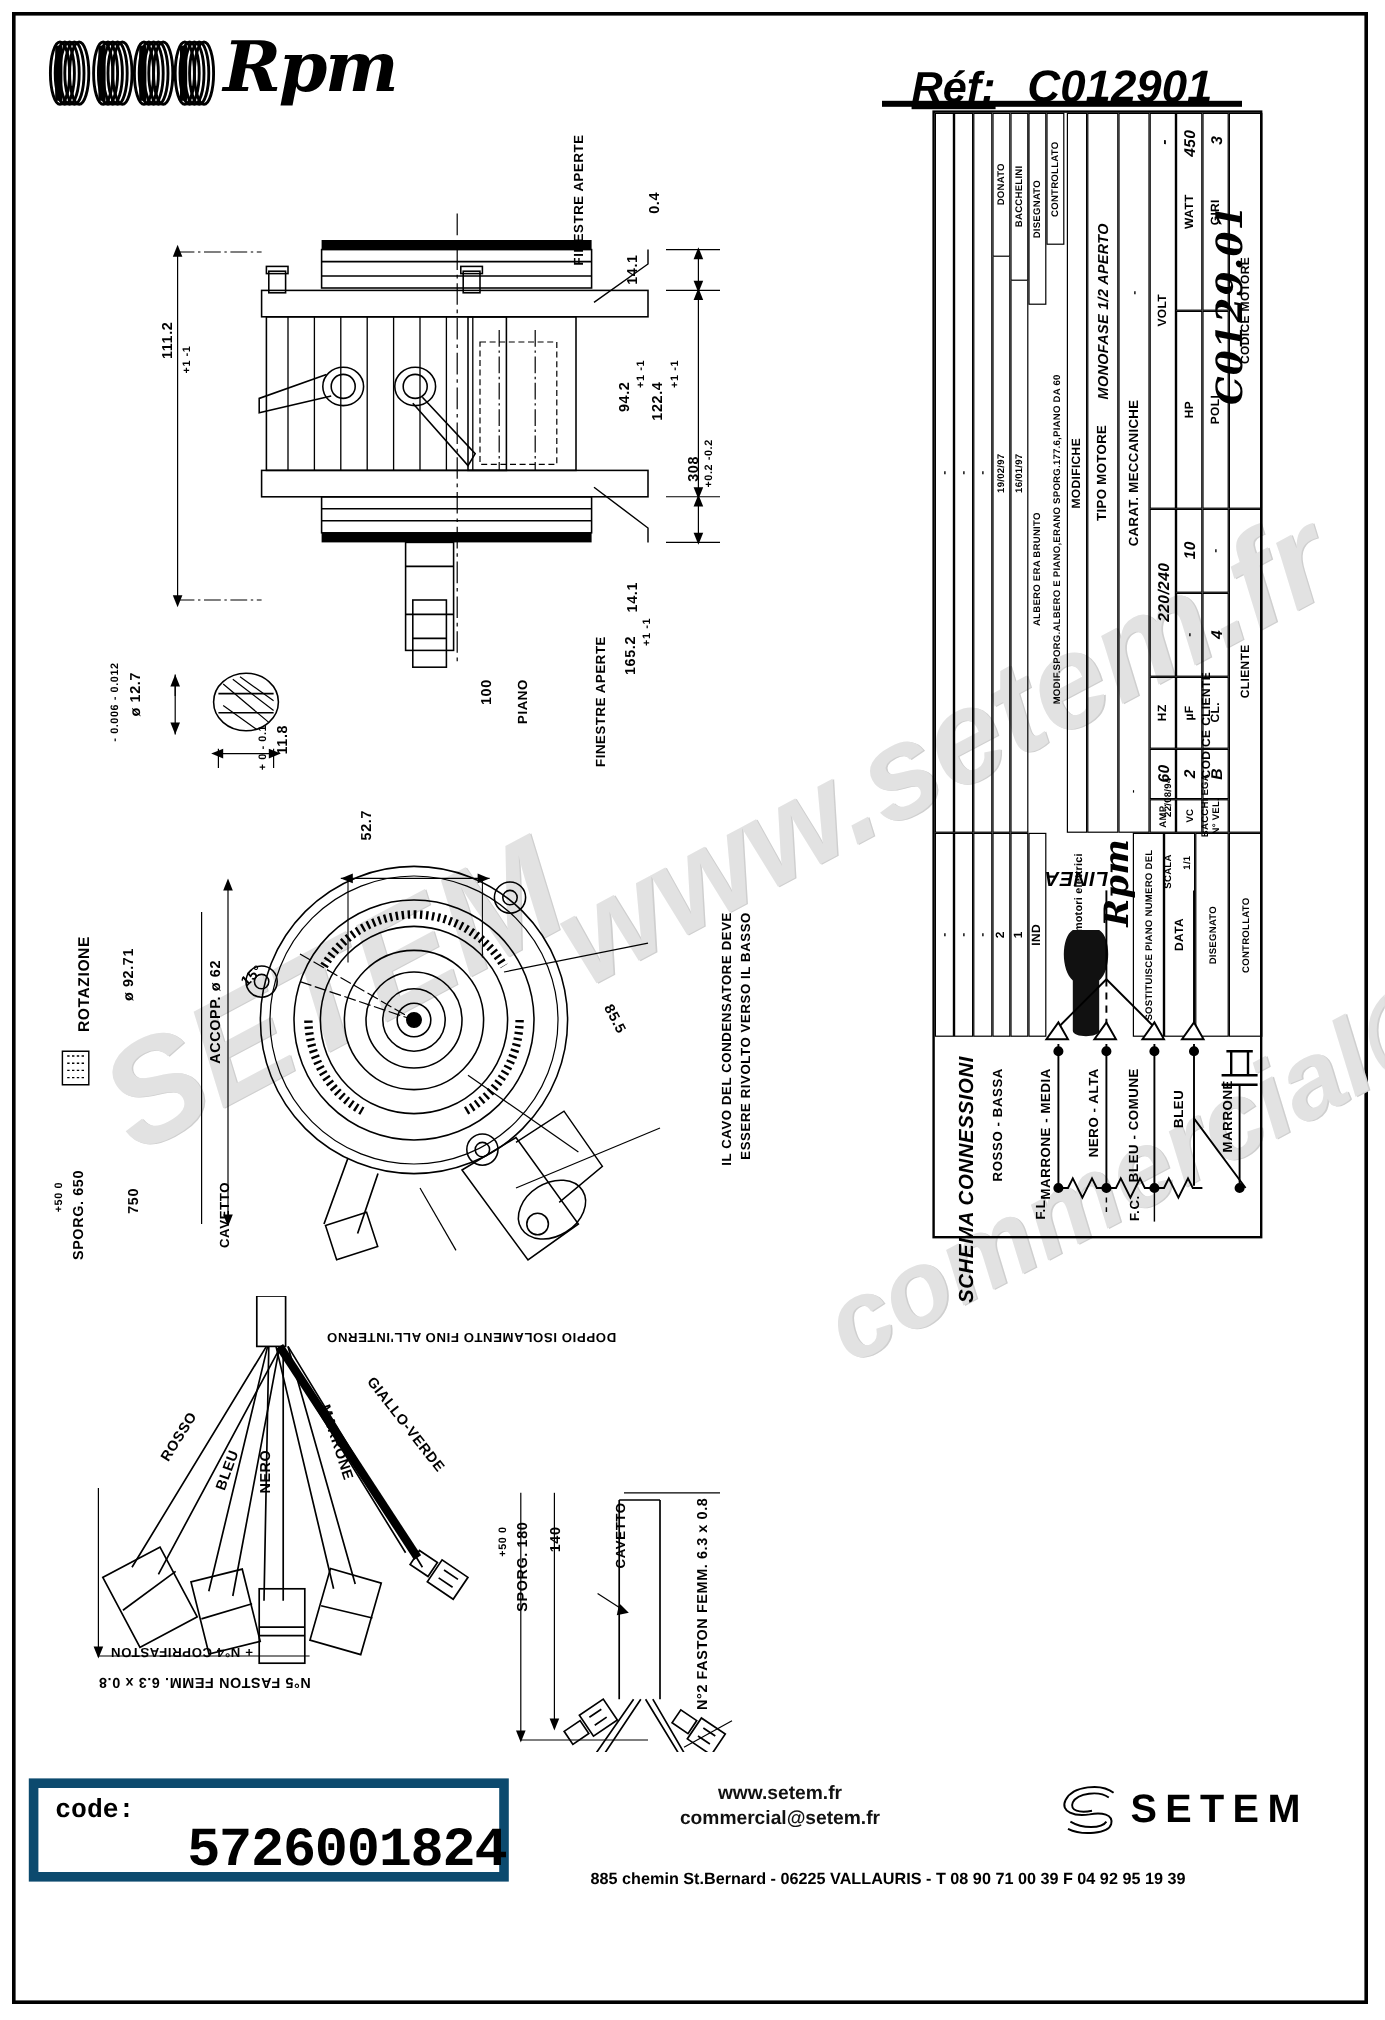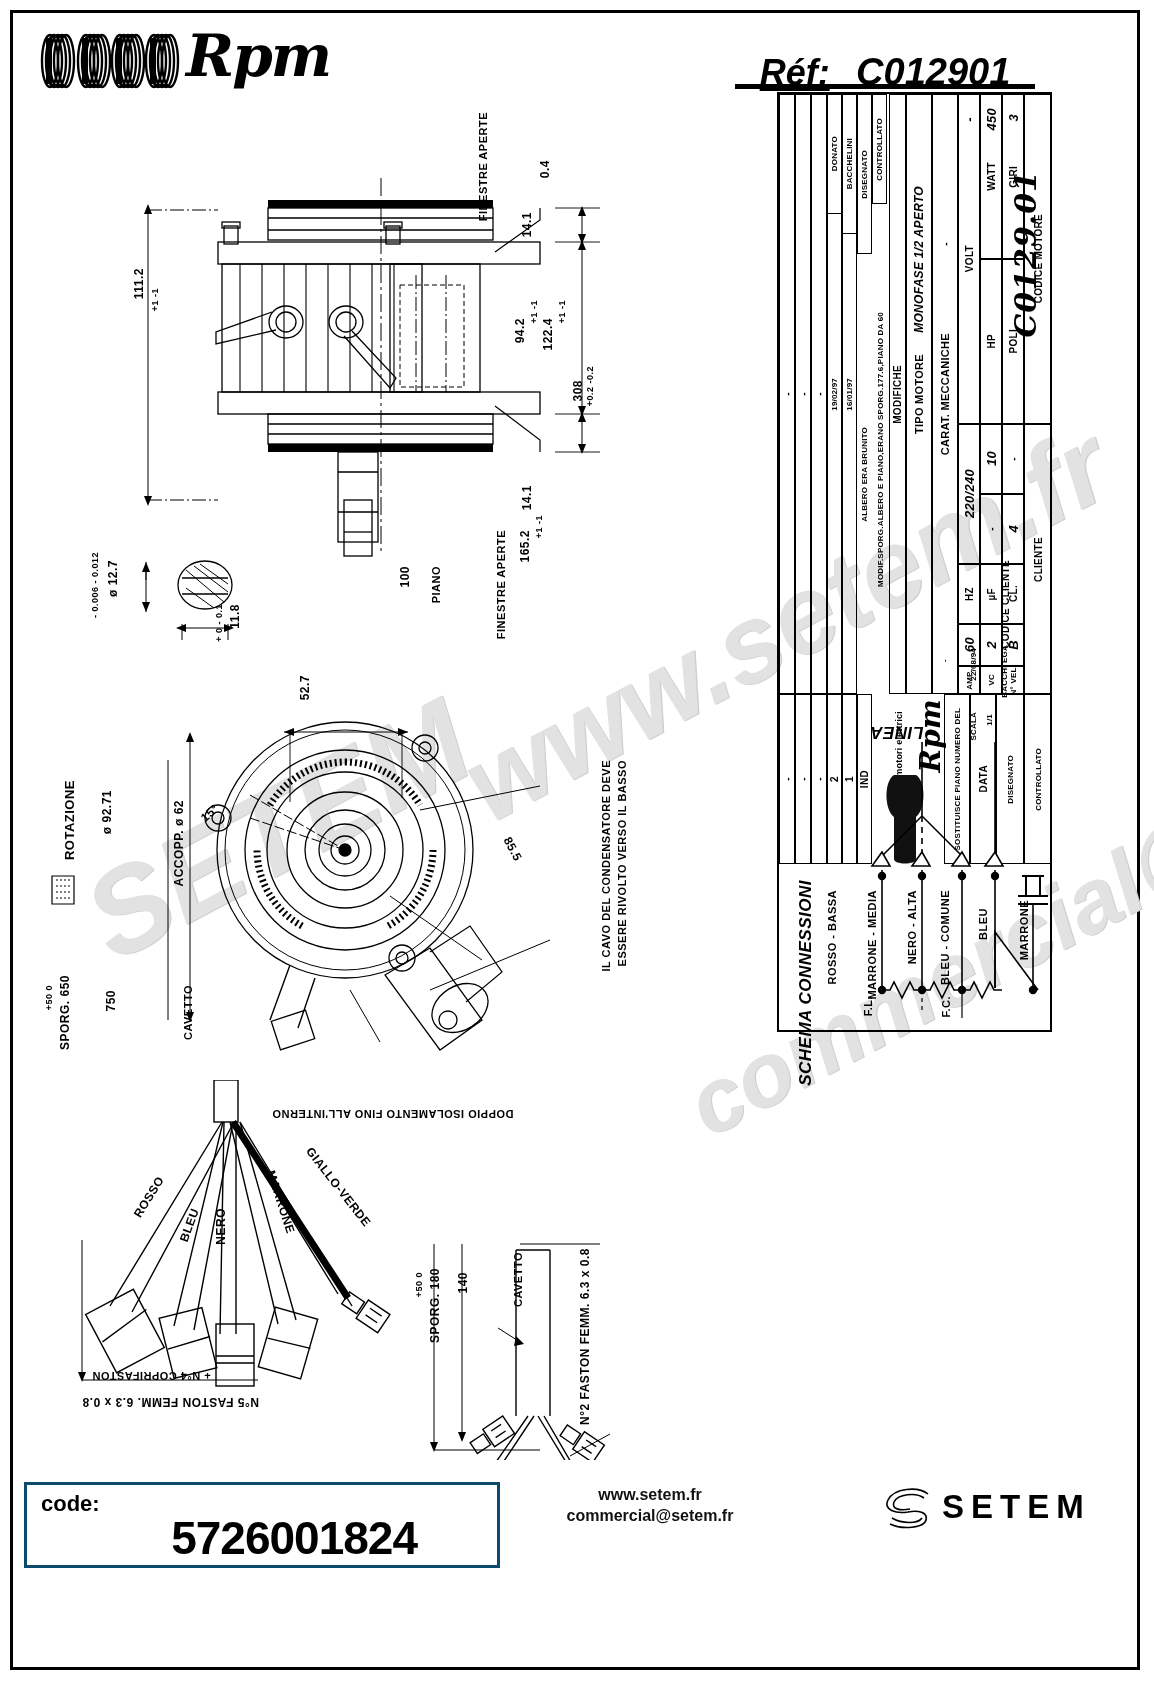--- a/index.html
+++ b/index.html
@@ -31,22 +31,22 @@
   #title-block{position:absolute;left:777px;top:92px;width:275px;height:940px;
        border:2px solid #000;box-sizing:border-box;background:transparent;}
   .tb-cell{position:absolute;box-sizing:border-box;border:1px solid #000;
        display:flex;align-items:center;justify-content:center;}
   .tb-txt{font-size:10px;font-weight:700;letter-spacing:.3px;white-space:nowrap;}
   .tb-txt-sm{font-size:8px;font-weight:700;letter-spacing:.2px;white-space:nowrap;}
   .tb-italic{font-style:italic;font-weight:700;}
 
   
   #footer{position:absolute;left:10px;top:1474px;width:1130px;height:196px;}
-  #code-box{position:absolute;left:14px;top:8px;width:476px;height:86px;
-       border:3px solid #0c4a6e;box-sizing:border-box;}
+  #code-box{position:absolute;left:14px;top:8px;width:400px;height:86px;
+       border:8px solid #0c4a6e;box-sizing:border-box;font-family:Liberation Mono, monospace;}
   #code-label{position:absolute;left:14px;top:6px;font-size:22px;font-weight:700;}
   #code-value{position:absolute;left:10px;top:26px;width:380px;text-align:right;
        font-size:46px;font-weight:700;letter-spacing:-1px;}
   #contact{position:absolute;left:430px;top:10px;width:420px;text-align:center;}
   #contact div{font-size:16px;font-weight:700;color:#111;line-height:21px;}
   #setem-logo{position:absolute;left:870px;top:10px;width:250px;height:52px;}
   #setem-word{position:absolute;left:62px;top:4px;font-size:33px;font-weight:700;
        letter-spacing:7px;font-family:"Liberation Sans",sans-serif;}
   #address{position:absolute;left:330px;top:84px;width:800px;text-align:center;
        font-size:13.5px;font-weight:700;}
@@ -733,15 +733,16 @@
         <g class="ln" stroke-width="1.6">
           <path d="M48 10 C38 2 14 4 8 16 C3 26 16 30 28 28 C38 26 48 28 46 36
                    C44 44 22 46 10 40"></path>
           <path d="M44 14 C36 8 18 10 14 18 C11 25 20 27 30 25"></path>
           <path d="M12 34 C22 40 38 40 42 34"></path>
         </g>
       </svg>
       <div id="setem-word">SETEM</div>
     </div>
 
+    <div id="address">885 chemin St.Bernard  -  06225 VALLAURIS  -  T 08 90 71 00 39   F 04 92 95 19 39</div>
   </div>
 
 </div>
 
 </body></html>

